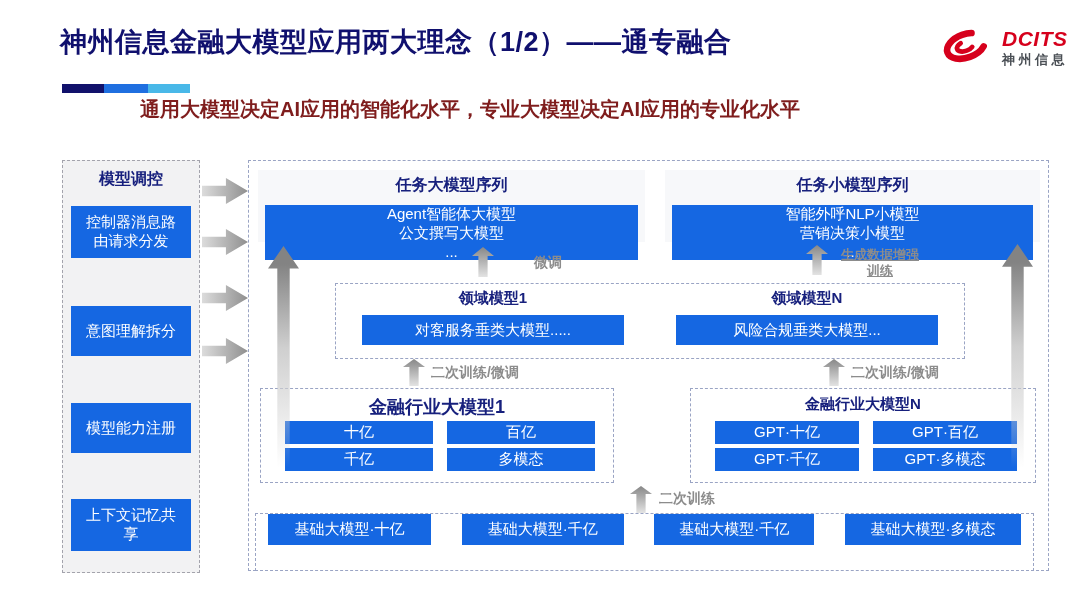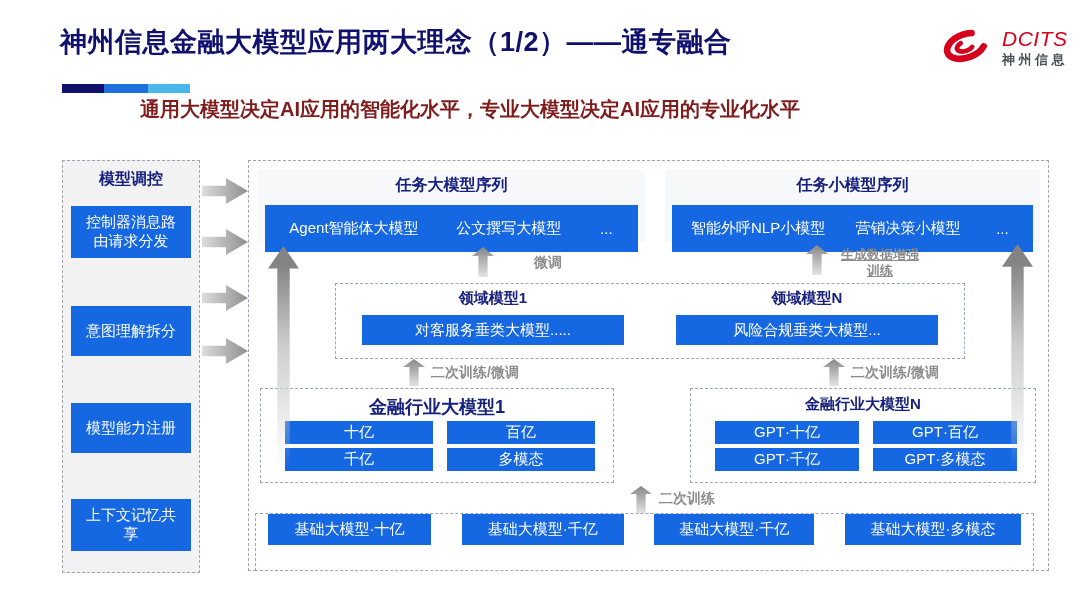--- a/index.html
+++ b/index.html
@@ -11,21 +11,21 @@
   
   .title { left:60px; top:24px; width:880px; font-size:27px; font-weight:bold; color:#10106e; letter-spacing:0.5px; }
   .accent-bar { left:62px; top:84px; width:128px; height:9px; display:flex; }
   .accent-bar .seg1 { width:42px; background:#11116b; }
   .accent-bar .seg2 { width:44px; background:#1f6fe0; }
   .accent-bar .seg3 { width:42px; background:#49b8e8; }
   .subtitle { left:140px; top:96px; width:860px; text-align:left; font-size:20px; font-weight:bold; color:#7f1d1d; }
 
   .logo { left:936px; top:20px; display:flex; align-items:center; gap:6px; }
   .logo-text { display:flex; flex-direction:column; line-height:1.05; }
-  .logo-brand { font-size:21px; font-weight:400; font-style:italic; color:#d6001c; letter-spacing:0.5px; }
+  .logo-brand { font-size:21px; font-weight:700; font-style:italic; color:#d6001c; letter-spacing:0.5px; }
   .logo-brand-cn { font-size:13px; font-weight:bold; color:#4a4f55; letter-spacing:3.5px; margin-top:3px; }
 
   
   .sidebar { left:62px; top:160px; width:138px; height:413px; background:#f2f2f3; border:1px dashed #a3a3ac; }
   .sidebar-title { position:absolute; top:8px; left:0; width:100%; text-align:center; font-size:16px; font-weight:bold; color:#17207d; }
   .side-item { position:absolute; left:8px; right:8px; background:#1567e2; color:#fff; display:flex; align-items:center; justify-content:center; text-align:center; font-size:15px; font-weight:500; line-height:1.25; padding:0 12px; }
   .si0 { top:45px;  height:52px; }
   .si1 { top:145px; height:50px; }
   .si2 { top:242px; height:50px; }
   .si3 { top:338px; height:52px; }
@@ -35,21 +35,21 @@
   .arr-up { background:linear-gradient(to top,#e3e3e3,#878787); clip-path:polygon(50% 0,100% 30%,71% 30%,71% 100%,29% 100%,29% 30%,0 30%); }
   .arr-up.sm { width:22px; height:30px; }
   .arr-tall { width:31px; background:linear-gradient(to top,rgba(200,200,200,0) 2%,#cfcfcf 55%,#838383 92%); clip-path:polygon(50% 0,100% 10%,70% 10%,70% 100%,30% 100%,30% 10%,0 10%); }
   .gray-label { color:#8c8c8c; font-weight:bold; font-size:14px; line-height:1.25; }
 
   
   .outer { left:248px; top:160px; width:801px; height:411px; border:1px dashed #9aa4c4; }
   .top-panel { background:#f7f8fa; }
   .panel-title { position:absolute; top:5px; left:0; width:100%; text-align:center; font-size:16px; font-weight:bold; color:#17207d; }
   .bluebox { background:#1567e2; color:#fff; display:flex; align-items:center; justify-content:center; font-size:15px; font-weight:500; white-space:nowrap; }
-  .boxrow { position:absolute; left:7px; right:7px; top:35px; height:47px; display:flex; gap:0; }
+  .boxrow { position:absolute; left:7px; right:7px; top:35px; height:33px; display:flex; gap:0;flex-direction:column; }
   .boxrow .bluebox { flex:1; }
   .boxrow .b-lg { flex:1.35; }
   .boxrow .b-dots { flex:0.48; }
 
   .tl-panel { left:258px; top:170px; width:387px; height:72px; }
   .ts-panel { left:665px; top:170px; width:375px; height:72px; }
 
   .domain-panel { left:335px; top:283px; width:630px; height:76px; border:1px dashed #9aa4c4; background:#fff; display:flex; }
   .domain-half { flex:1; position:relative; }
   .domain-title { position:absolute; top:5px; left:0; width:100%; text-align:center; font-size:15px; font-weight:bold; color:#17207d; }

